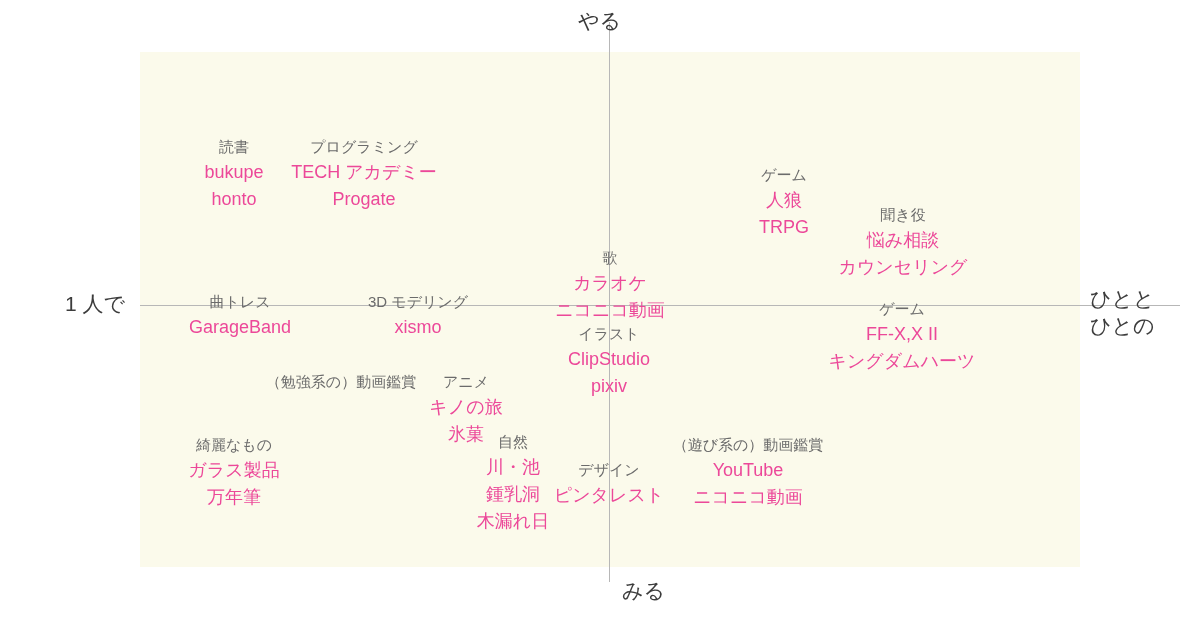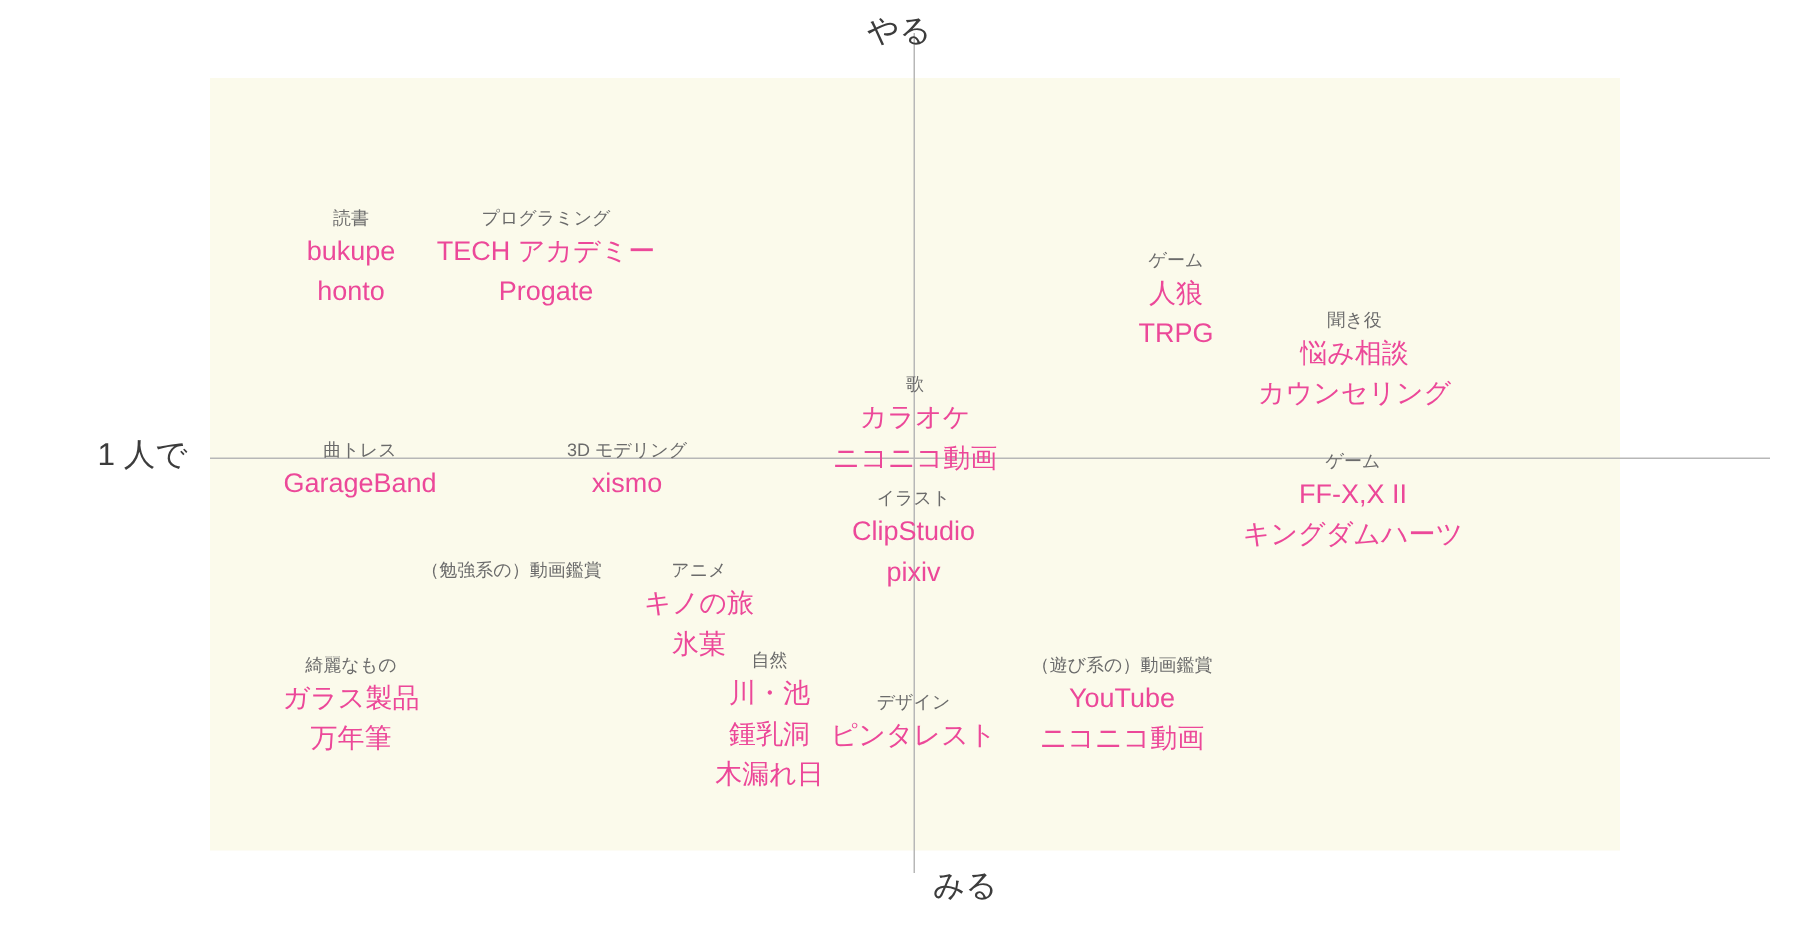--- a/index.html
+++ b/index.html
@@ -79,21 +79,21 @@
 
   
   .item {
     position: absolute;
     text-align: center;
     transform: translateX(-50%);
     white-space: nowrap;
   }
   .item-title {
     color: #6b6b6b;
-    font-size: 12px;
+    font-size: 15px;
     line-height: 1.5;
   }
   .item-examples {
     color: #ec4899;
     font-size: 18px;
     line-height: 1.5;
   }
   .item-examples div {
     white-space: nowrap;
   }
@@ -107,20 +107,22 @@
 
   <div id="axis-horizontal"></div>
   <div id="axis-vertical"></div>
 
   <div class="axis-label" id="axis-label-top">やる</div>
 
   <div class="axis-label" id="axis-label-bottom">みる</div>
 
   <div class="axis-label" id="axis-label-left">1 人で</div>
 
+  <div class="axis-label" id="axis-label-right">ひとと
+ひとの</div>
 
   <div id="items-layer">
       <div class="item" style="left: 234px; top: 136px;">
         <div class="item-title">読書</div>
         <div class="item-examples">
           <div>bukupe</div>
           <div>honto</div>
         </div>
       </div>
       <div class="item" style="left: 364px; top: 136px;">

